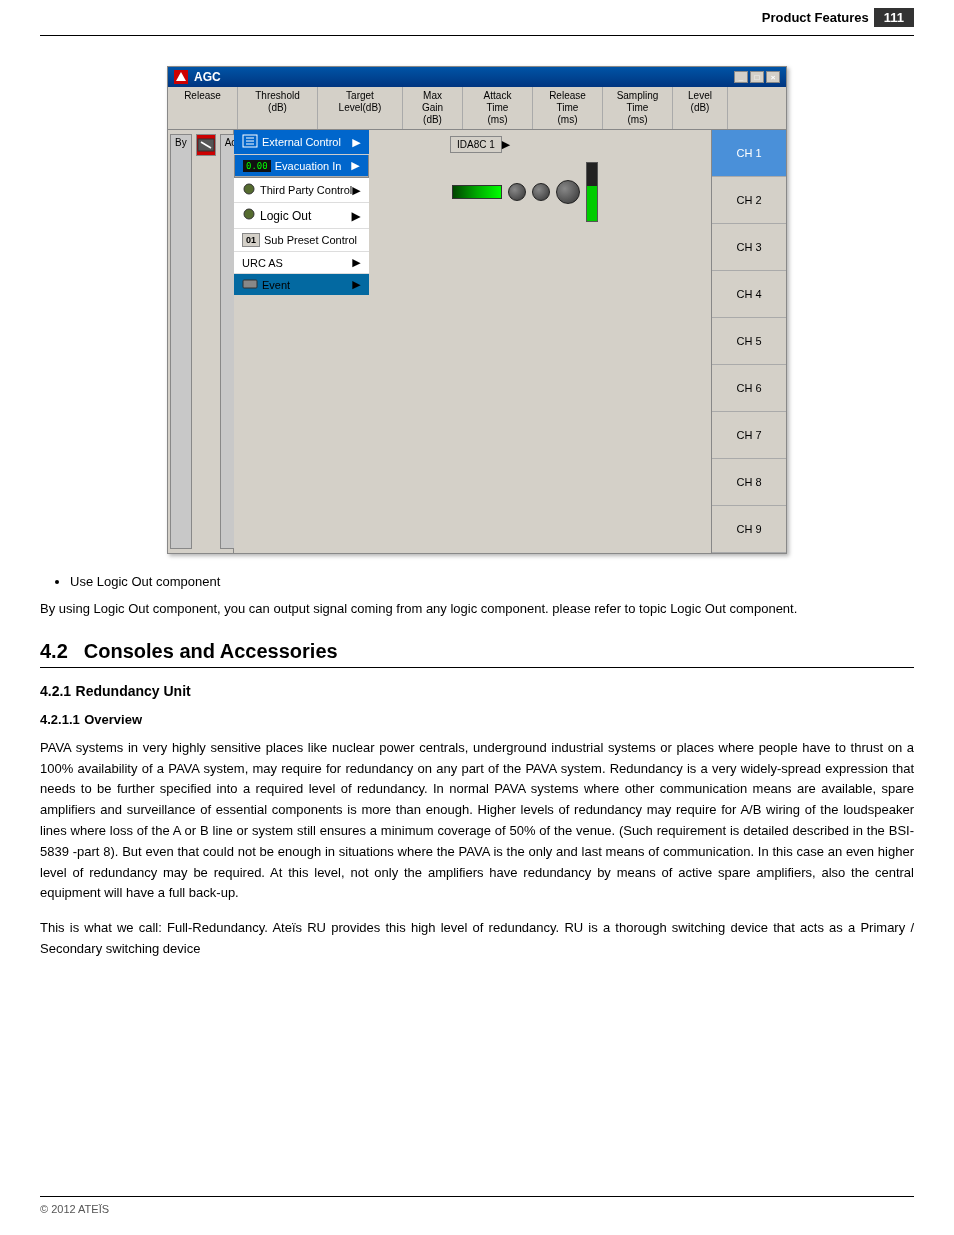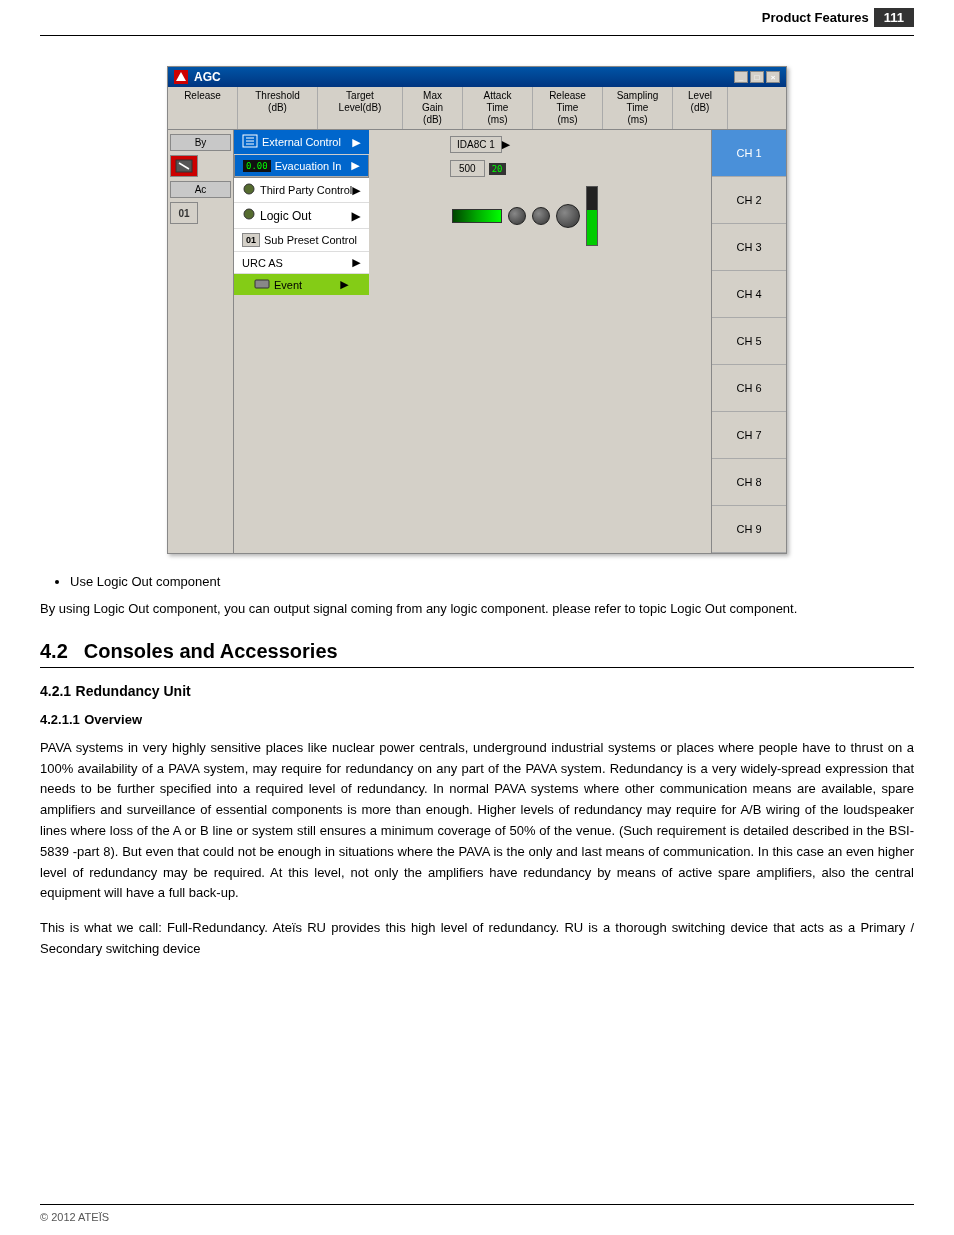--- a/index.html
+++ b/index.html
@@ -202,21 +202,21 @@
       font-weight: bold;
     }
     .section-4211-title {
       font-size: 13px;
       font-weight: bold;
     }
 
     
     .page-footer {
       position: absolute;
-      bottom: 12px;
+      bottom: 20px;
       left: 40px;
       right: 40px;
       border-top: 1px solid #000;
       padding-top: 6px;
       font-size: 11px;
       color: #555;
       margin-top: 28px;
     }
 
     
@@ -224,21 +224,21 @@
       display: flex;
       position: relative;
       min-height: 200px;
     }
     .agc-left-col {
       width: 66px;
       background: #d4d0c8;
       border-right: 1px solid #888;
       padding: 4px 2px;
       display: flex;
-      flex-direction: column;
+      flex-direction: row;
       gap: 4px;
     }
     .agc-center-col {
       flex: 1;
       position: relative;
       background: #d4d0c8;
     }
     .agc-right-col {
       width: 75px;
       background: #d4d0c8;
@@ -383,44 +383,40 @@
             <div style="background:#fff;display:flex;align-items:center;padding:4px 8px;font-size:11px;border-bottom:1px solid #ddd;gap:4px;">
               <span style="background:#d4d0c8;border:1px solid #888;padding:1px 3px;font-size:9px;font-weight:bold;">01</span>
               <span>Sub Preset Control</span>
             </div>
 
             <div style="background:#fff;display:flex;align-items:center;justify-content:space-between;padding:4px 8px;font-size:11px;border-bottom:1px solid #ddd;">
               <span>URC AS</span>
               <span>▶</span>
             </div>
 
-            <div style="background:#84cc16;display:flex;align-items:center;justify-content:space-between;padding:4px 20px;font-size:11px;">
+            <div style="background:#0369a1;display:flex;align-items:center;justify-content:space-between;padding:4px 8px;font-size:11px;">
               <div style="display:flex;align-items:center;gap:4px;">
                 <span>
                   <svg width="16" height="10" viewBox="0 0 16 10">
                       <rect x="1" y="1" width="14" height="8" fill="#888" stroke="#333" stroke-width="1" rx="1"></rect>
                     </svg>
                 </span>
                 <span>Event</span>
               </div>
               <span>▶</span>
             </div>
           </div>
 
           <div style="position:absolute;left:210px;top:0;right:0;bottom:0;display:flex;flex-direction:column;padding:4px;gap:3px;">
 
             <div style="display:flex;align-items:center;padding:2px;">
               <div style="background:#d4d0c8;border:1px solid #888;padding:2px 6px;font-size:10px;">IDA8C 1</div>
               <span>▶</span>
             </div>
 
-            <div style="display:flex;align-items:center;gap:4px;padding:2px;">
-              <div style="background:#d4d0c8;border:1px solid #888;padding:2px 8px;font-size:10px;">500</div>
-              <div style="background:#333;color:#0f0;font-size:9px;padding:1px 3px;font-family:monospace;">20</div>
-            </div>
 
             <div style="display:flex;align-items:center;gap:6px;padding:4px;">
               <div class="green-bar"></div>
               <div class="knob-small"></div>
               <div class="knob-small"></div>
               <div class="knob"></div>
 
               <div style="display:flex;align-items:flex-end;gap:1px;">
                 <div class="level-meter">
                   <div class="level-fill" style="height:60%;"></div>

